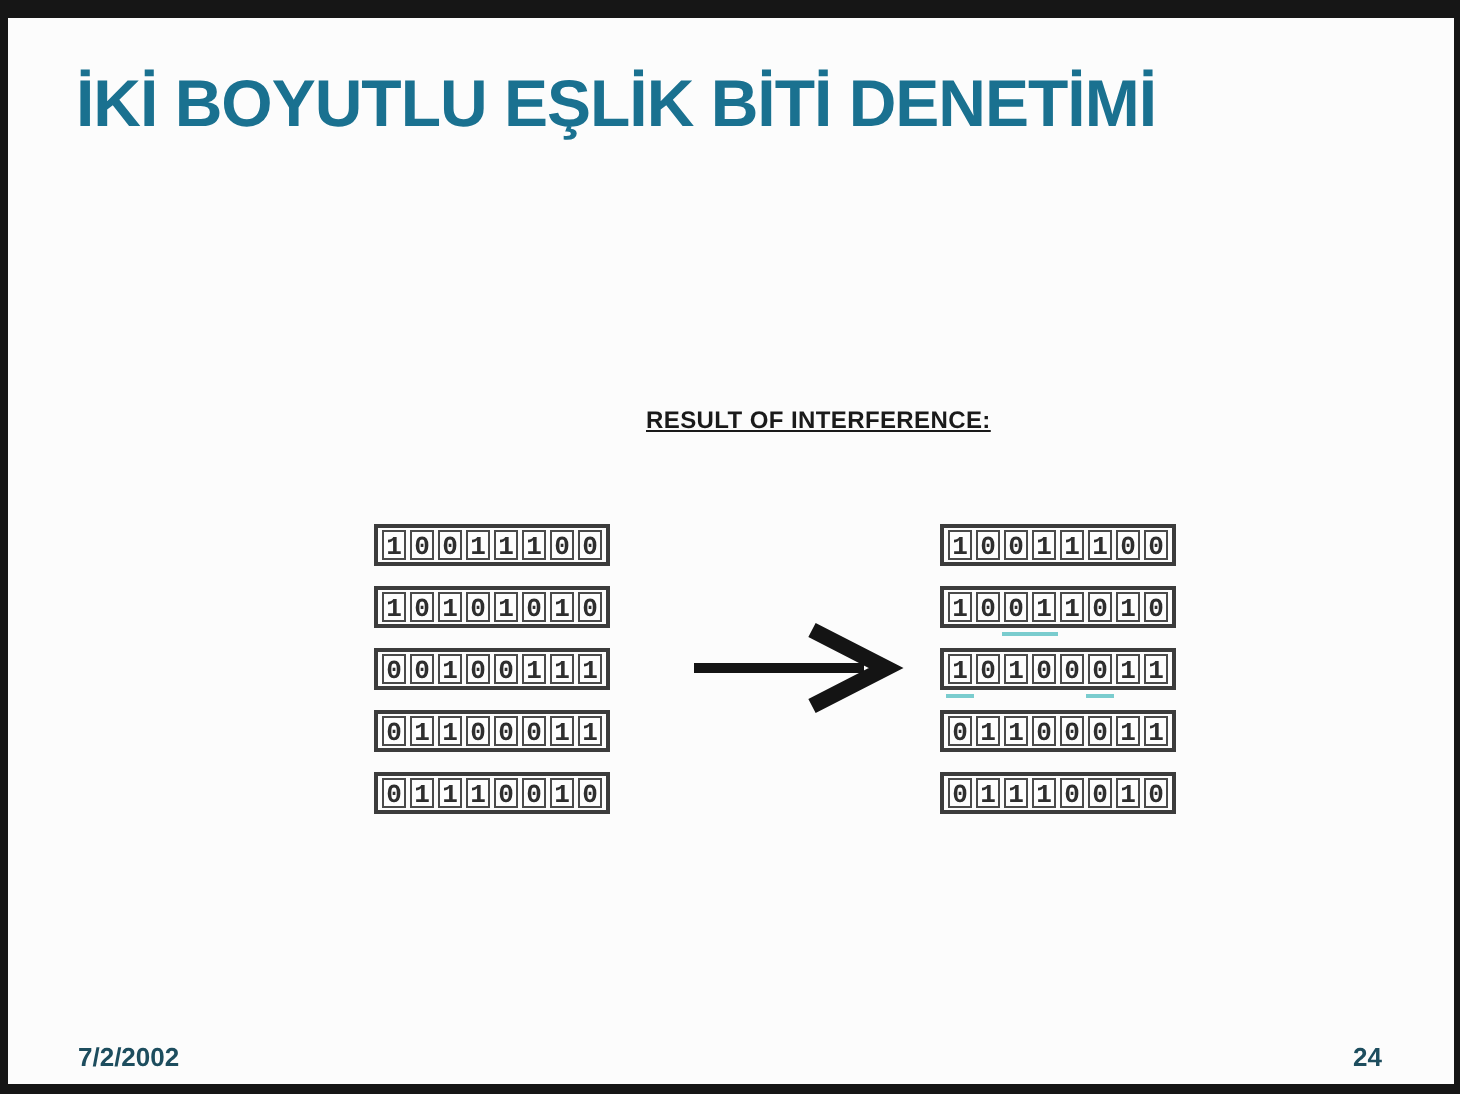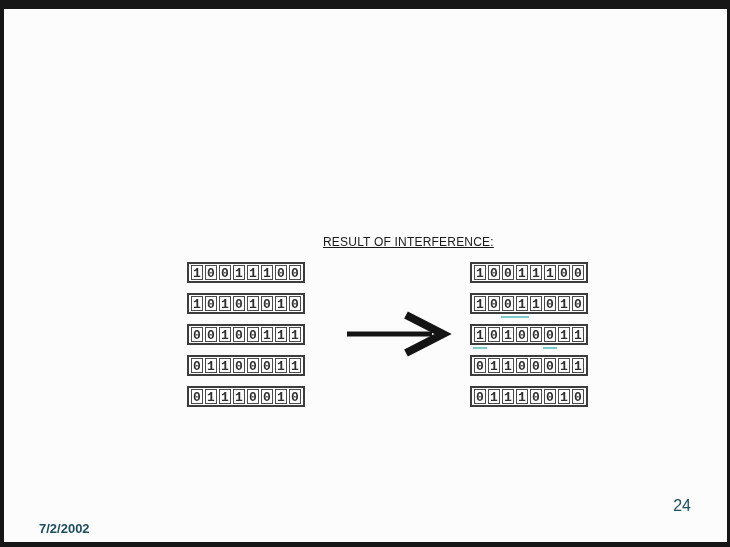--- a/index.html
+++ b/index.html
@@ -30,26 +30,25 @@
     font-size:33px;
     font-weight:bold;
     letter-spacing:-0.5px;
     color:var(--title-color);
     white-space:nowrap;
   }
   .section-heading{
     position:absolute;
     left:319px;top:194px;
     font-size:12px;
-    font-weight:normal;
+    font-weight:bold;
     color:#1a1a1a;
     text-decoration:underline;
     letter-spacing:0.2px;
     white-space:nowrap;
-    margin-top:32px;
   }
   .watermark{
     position:absolute;
     left:291px;top:387px;
     font-size:30px;
     font-weight:bold;
     letter-spacing:1px;
     color:var(--watermark-color);
     z-index:0;
     white-space:nowrap;
@@ -98,31 +97,32 @@
   }
   .footer-date{
     position:absolute;
     left:35px;top:512px;
     font-size:13px;
     font-weight:bold;
     color:var(--footer-color);
   }
   .footer-page{
     position:absolute;
-    right:36px;top:488px;
-    font-size:16px;
-    font-weight:normal;
+    right:36px;top:512px;
+    font-size:13px;
+    font-weight:bold;
     color:var(--footer-color);
   }
 </style>
 </head>
 <body>
 
 <div class="slide">
 
+  <h1 class="slide-title">İKİ BOYUTLU EŞLİK BİTİ DENETİMİ</h1>
 
   <div class="section-heading">RESULT OF INTERFERENCE:</div>
 
 
   <div class="grid grid-left" id="grid-left">
       <div class="binary-row">
         <span class="bit-cell">1</span>
         <span class="bit-cell">0</span>
         <span class="bit-cell">0</span>
         <span class="bit-cell">1</span>

